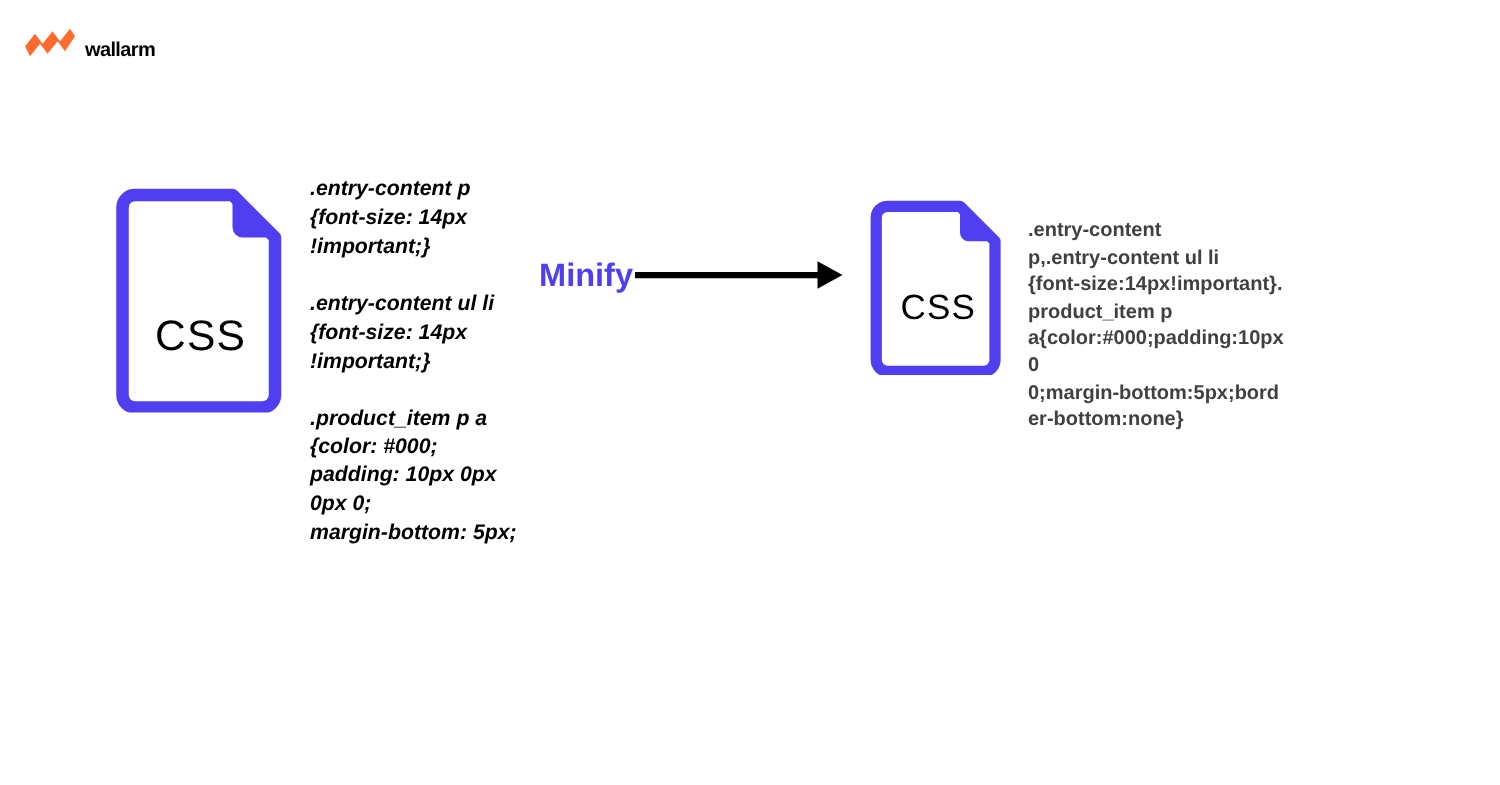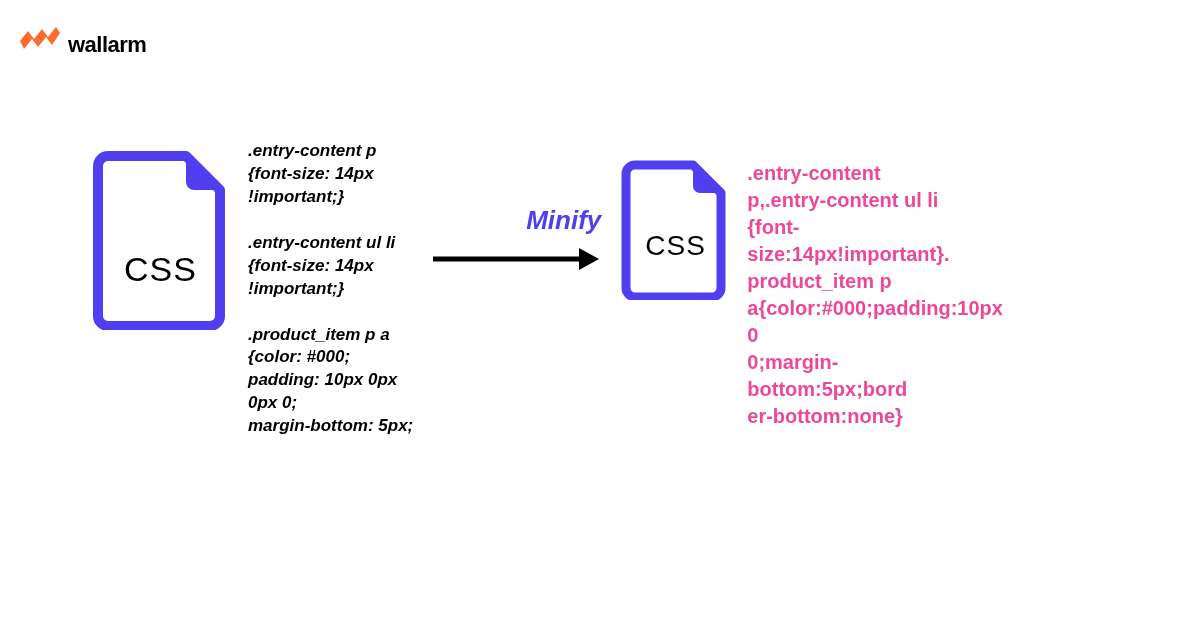--- a/index.html
+++ b/index.html
@@ -16,21 +16,21 @@
   .logo-wrap {
     position: absolute;
     top: 20px;
     left: 20px;
     display: flex;
     align-items: center;
     gap: 8px;
   }
   .logo-mark { width: 40px; height: 24px; }
   .logo-text {
-    font-size: 22px;
+    font-size: 16px;
     font-weight: 600;
     color: #000;
     letter-spacing: -0.5px;
     margin-top: 12px;
   }
 
   
   .diagram {
     position: absolute;
     top: 150px;
@@ -67,37 +67,36 @@
   .code-text {
     font-size: 17px;
     font-weight: 600;
     color: #000;
     line-height: 1.35;
     white-space: pre-line;
     margin-top: -10px;
     font-style: italic;
   }
   .code-text-sm {
-    font-size: 20px;
+    font-size: 16px;
     font-weight: 600;
-    color: #ec4899;
+    color: #404040;
     line-height: 1.35;
     white-space: pre-line;
     width: 240px;
-    margin-top: 10px;
+    margin-top: 24px;
   }
 
   
   .arrow-section {
     display: flex;
-    flex-direction: column;
-    align-items: flex-end;
+    flex-direction: row;
+    align-items: flex-start;
     margin: 55px 18px 0 18px;
     flex-shrink: 0;
-    font-style: italic;
   }
   .arrow-label {
     color: #4f3ff0;
     font-size: 26px;
     font-weight: 600;
     margin-bottom: 8px;
   }
   .arrow-svg { width: 170px; height: 30px; }
 
   

